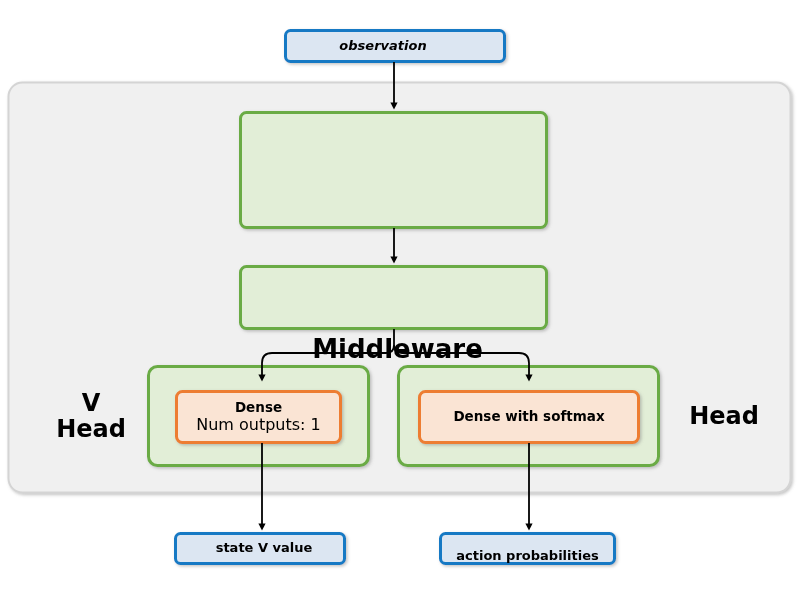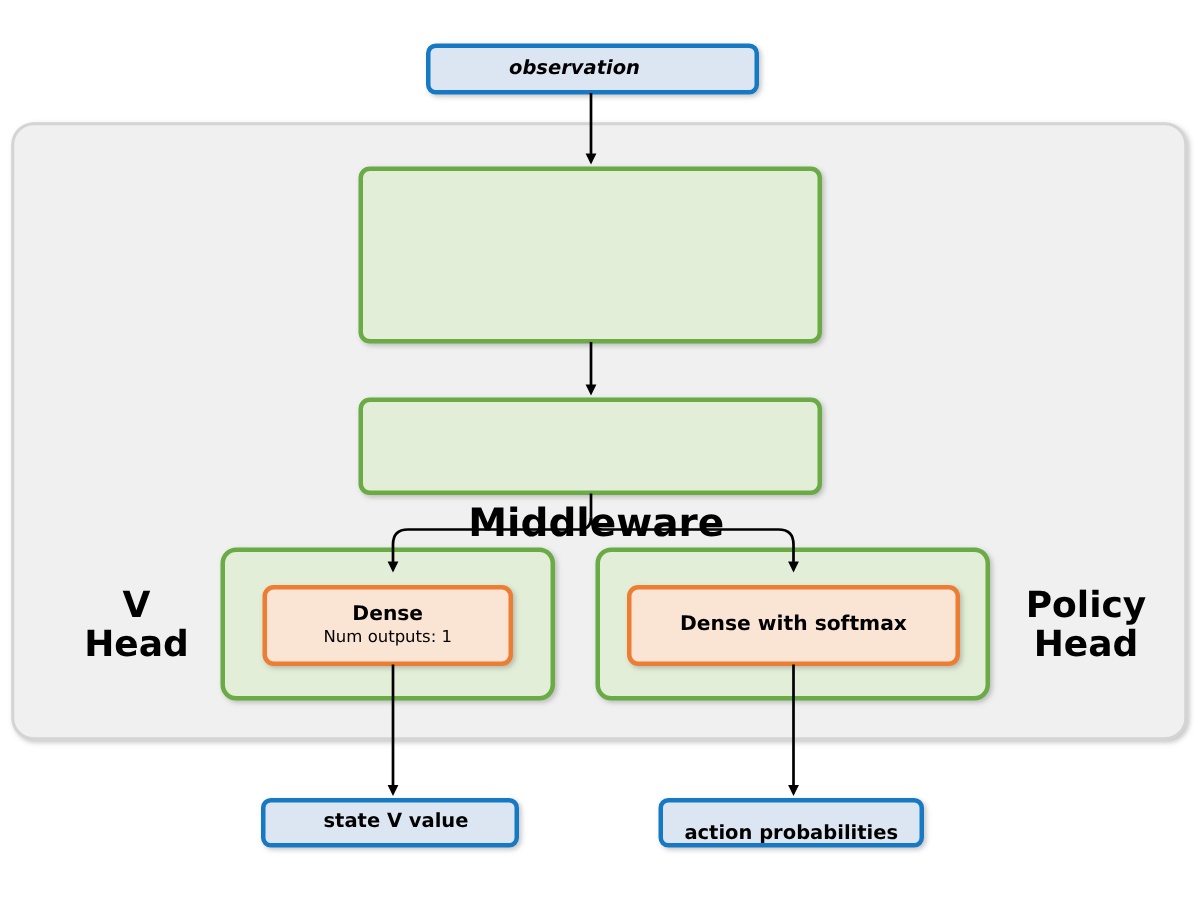--- a/index.html
+++ b/index.html
@@ -49,21 +49,21 @@
   }
   .dense-label {
     flex-direction: column;
   }
   .dense-title {
     font-size: 13.5px;
     font-weight: bold;
     margin-bottom: 1px;
   }
   .dense-sub {
-    font-size: 11px;
+    font-size: 16px;
     font-weight: normal;
   }
 </style>
 </head>
 <body>
 
 <div id="canvas">
 
   <svg id="diagram-svg" viewBox="0 0 800 600" xmlns="http://www.w3.org/2000/svg">
     <defs>
@@ -112,21 +112,20 @@
 
 
   <div class="node-label stage-label" style="left:244px; top:266px; width:307px; height:80px;margin-top:44px;">Middleware</div>
 
   <div class="node-label head-title" style="left:36px; top:383px; width:110px; height:66px;">
     <span>V</span>
     <span>Head</span>
   </div>
 
   <div class="node-label head-title" style="left:662px; top:383px; width:124px; height:66px;">
-    <span>Policy</span>
     <span>Head</span>
   </div>
 
   <div class="node-label dense-label" style="left:176px; top:391px; width:165px; height:52px;">
     <span class="dense-title">Dense</span>
     <span class="dense-sub">Num outputs: 1</span>
   </div>
 
   <div class="node-label dense-label" style="left:419px; top:391px; width:220px; height:52px;">
     <span class="dense-title">Dense with softmax</span>

